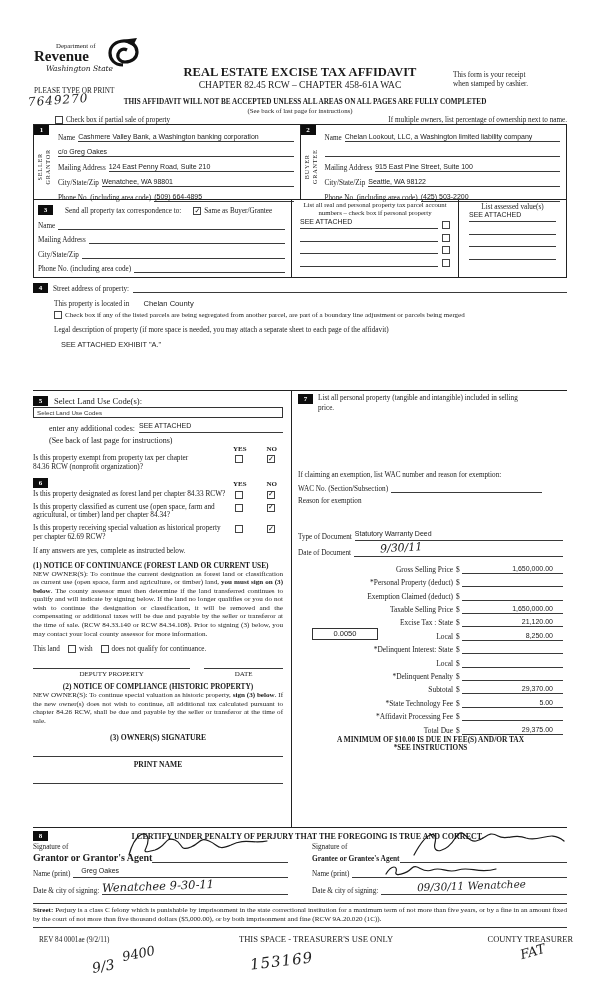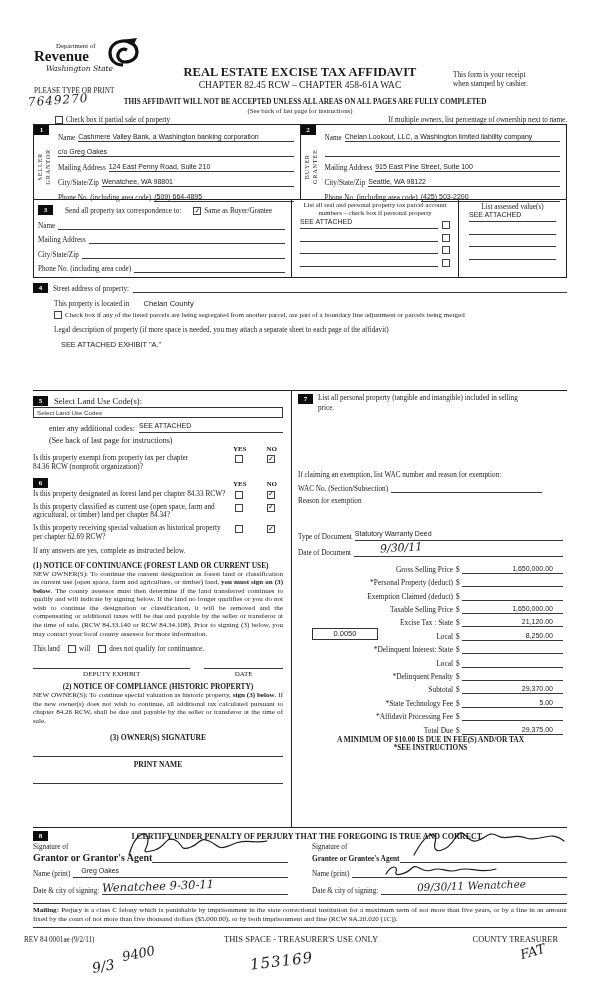--- a/index.html
+++ b/index.html
@@ -325,31 +325,31 @@
       <div class="b" style="font-size:7.4px; margin-top:6px;">(1) NOTICE OF CONTINUANCE (FOREST LAND OR CURRENT USE)</div>
       <div class="para">
         <span>NEW OWNER(S): To continue the current designation as forest land or classification as current use (open space, farm and agriculture, or timber) land, </span><span class="b">you must sign on (3) below</span><span>. The county assessor must then determine if the land transferred continues to qualify and will indicate by signing below. If the land no longer qualifies or you do not wish to continue the designation or classification, it will be removed and the compensating or additional taxes will be due and payable by the seller or transferor at the time of sale. (RCW 84.33.140 or RCW 84.34.108). Prior to signing (3) below, you may contact your local county assessor for more information.</span>
       </div>
 
       <div class="frow" style="height:14px; margin-top:4px; align-items:center;">
         <span class="small">This land</span>
         <span class="cb" style="margin-left:8px;">
             <span></span>
           </span>
-        <span class="small" style="padding-left:3px;">will</span>
+        <span class="small" style="padding-left:3px;">wish</span>
         <span class="cb" style="margin-left:8px;">
             <span></span>
           </span>
         <span class="small" style="padding-left:3px;">does not qualify for continuance.</span>
       </div>
 
       <div style="display:flex; gap:14px; margin-top:12px;">
         <div style="flex:2;">
           <div class="line" style="height:1px;"></div>
-          <div class="ctr tiny" style="font-size:7px; padding-top:1px;">DEPUTY EXHIBIT</div>
+          <div class="ctr tiny" style="font-size:7px; padding-top:1px;">DEPUTY PROPERTY</div>
         </div>
         <div style="flex:1;">
           <div class="line" style="height:1px;"></div>
           <div class="ctr tiny" style="font-size:7px; padding-top:1px;">DATE</div>
         </div>
       </div>
 
       <div class="b ctr" style="font-size:7.4px; margin-top:4px;">(2) NOTICE OF COMPLIANCE (HISTORIC PROPERTY)</div>
       <div class="para">
         <span>NEW OWNER(S): To continue special valuation as historic property, </span><span class="b">sign (3) below</span><span>. If the new owner(s) does not wish to continue, all additional tax calculated pursuant to chapter 84.26 RCW, shall be due and payable by the seller or transferor at the time of sale.</span>
@@ -506,25 +506,25 @@
         <div class="frow" style="height:16px; margin-top:1px;">
           <span class="small" style="white-space:nowrap;">Date &amp; city of signing:</span>
           <span class="fill" style="margin-left:3px;"><span class="hand" style="font-size:10.5px; padding-left:36px; transform:rotate(-2deg); display:inline-block;">09/30/11   Wenatchee</span></span>
         </div>
       </div>
     </div>
   </div>
 
   <div class="abs" style="left:33px; top:903px; width:534px; border-top:1.2px solid #333; border-bottom:1.2px solid #333; padding:2px 0 3px 0;">
     <div style="font-size:7.1px; line-height:1.3; text-align:justify;">
-      <span class="b">Mailing:</span><span> Perjury is a class C felony which is punishable by imprisonment in the state correctional institution for a maximum term of not more than five years, or by a fine in an amount fixed by the court of not more than five thousand dollars ($5,000.00), or by both imprisonment and fine (RCW 9A.20.020 (1C)).</span>
-    </div>
-  </div>
-
-  <div class="abs" style="left:24px; top:934px; width:534px; display:flex; align-items:baseline;gap:41px;">
+      <span class="b">Street:</span><span> Perjury is a class C felony which is punishable by imprisonment in the state correctional institution for a maximum term of not more than five years, or by a fine in an amount fixed by the court of not more than five thousand dollars ($5,000.00), or by both imprisonment and fine (RCW 9A.20.020 (1C)).</span>
+    </div>
+  </div>
+
+  <div class="abs" style="left:39px; top:934px; width:534px; display:flex; align-items:baseline;gap:41px;">
     <span style="font-size:7.2px; width:150px;">REV 84 0001ae (9/2/11)</span>
     <span class="ctr" style="flex:1; font-size:8.6px;">THIS SPACE - TREASURER'S USE ONLY</span>
     <span style="font-size:8.4px; width:130px; text-align:right;">COUNTY TREASURER</span>
   </div>
 
   <div class="abs hand" style="left:92px; top:958px; font-size:14px; transform:rotate(-10deg);">9/3</div>
   <div class="abs hand" style="left:122px; top:946px; font-size:13px; transform:rotate(-12deg);">9400</div>
   <div class="abs hand" style="left:250px; top:952px; font-size:15px; transform:rotate(-7deg); letter-spacing:1px;">153169</div>
   <div class="abs hand" style="left:520px; top:944px; font-size:13px; transform:rotate(-16deg);">FAT</div>
 

